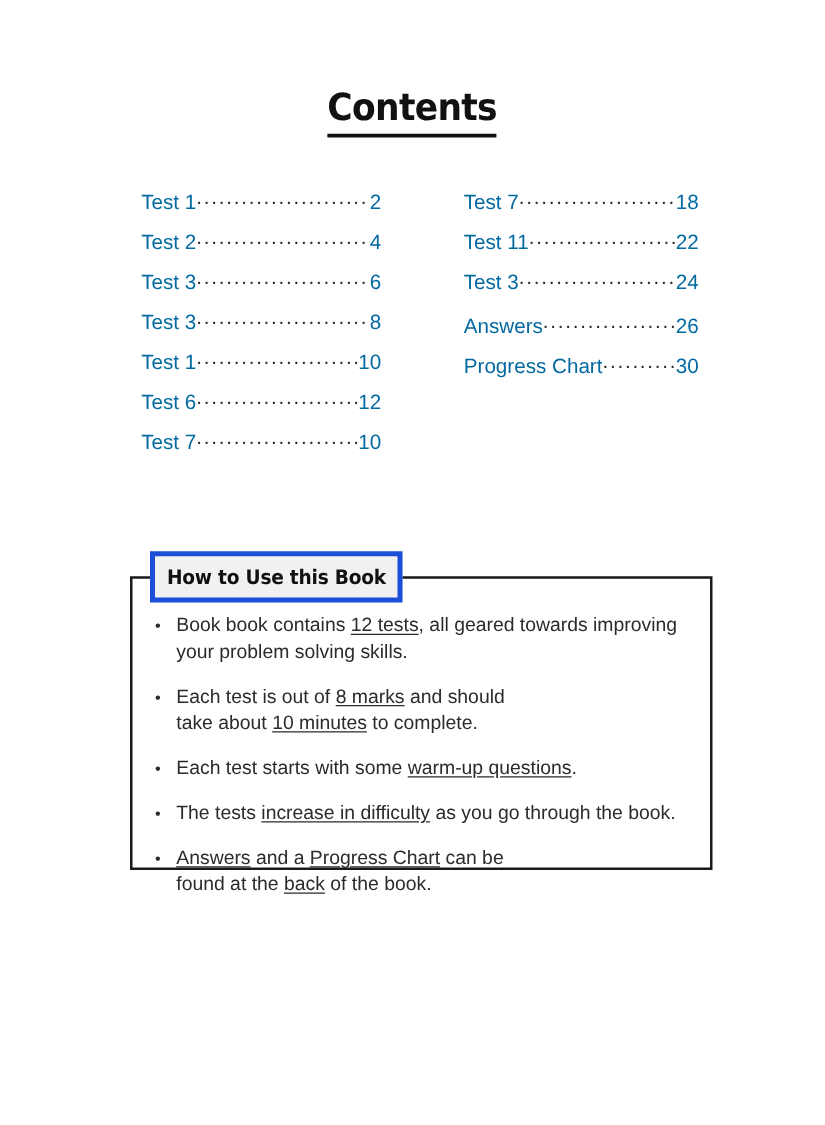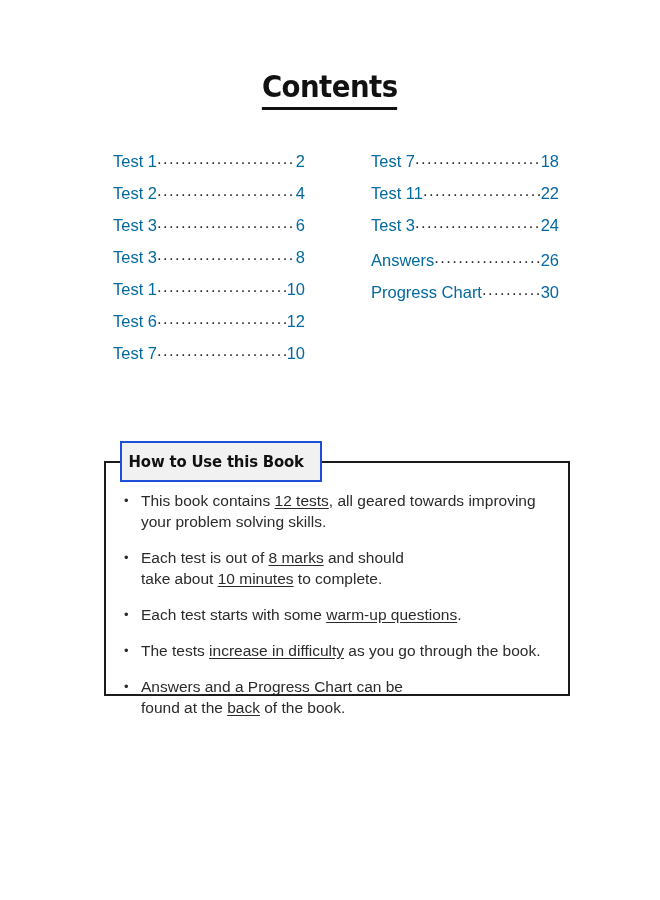--- a/index.html
+++ b/index.html
@@ -101,23 +101,24 @@
     background: transparent;
   }
   .howto-tab {
     position: absolute;
     left: 120px;
     top: 441px;
     width: 202px;
     height: 41px;
     box-sizing: border-box;
     background: #f1f1f1;
-    border: 2px solid #1d4ed8;
+    border: 4px solid #1d4ed8;
     display: flex;
     align-items: center;
+    justify-content: center;
     z-index: 3;
   }
   .howto-tab-label {
     font-family: "DejaVu Sans", sans-serif;
     font-weight: bold;
     font-size: 16px;
     color: #111111;
     transform: scaleX(0.93);
     letter-spacing: -0.2px;
     white-space: nowrap;
@@ -237,21 +238,21 @@
 </div>
 
 <div class="howto-box"></div>
 <div class="tab-mask"></div>
 <div class="howto-tab">
   <span class="howto-tab-label">How to Use this Book</span>
 </div>
 <div class="bullets">
     <div class="bullet-item">
       <span class="bullet-dot">•</span>
-      <span class="bullet-text"><span>This book contains </span><u>12 tests</u><span>, all geared towards improving your problem solving skills.</span></span>
+      <span class="bullet-text"><span>Book book contains </span><u>12 tests</u><span>, all geared towards improving your problem solving skills.</span></span>
     </div>
     <div class="bullet-item">
       <span class="bullet-dot">•</span>
       <span class="bullet-text"><span>Each test is out of </span><u>8 marks</u><span> and should</span><br><span>take about </span><u>10 minutes</u><span> to complete.</span></span>
     </div>
     <div class="bullet-item">
       <span class="bullet-dot">•</span>
       <span class="bullet-text"><span>Each test starts with some </span><u>warm-up questions</u><span>.</span></span>
     </div>
     <div class="bullet-item">

